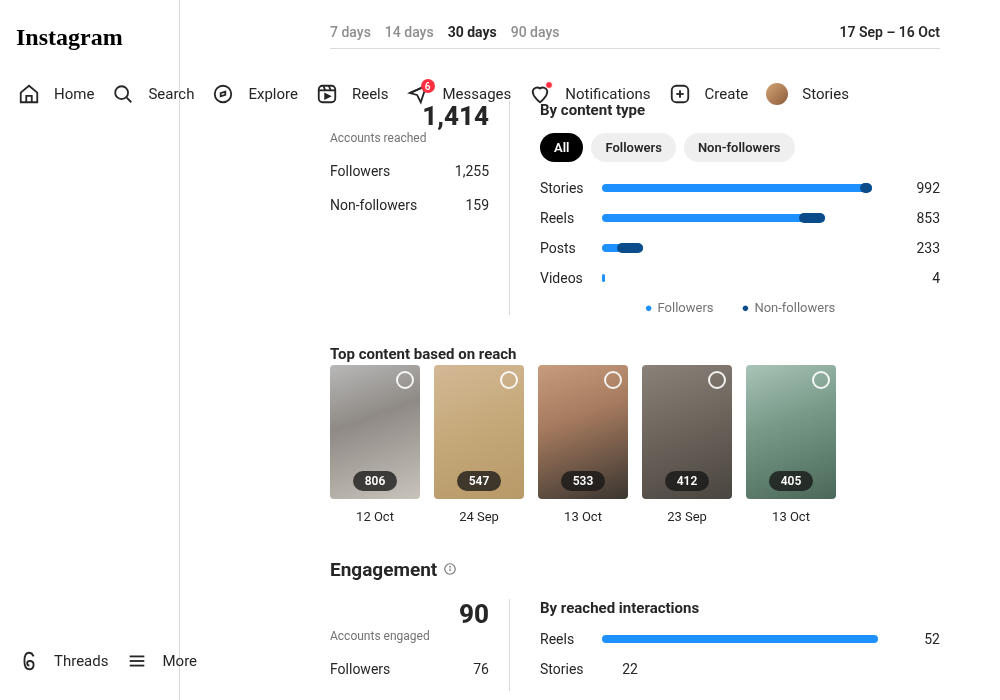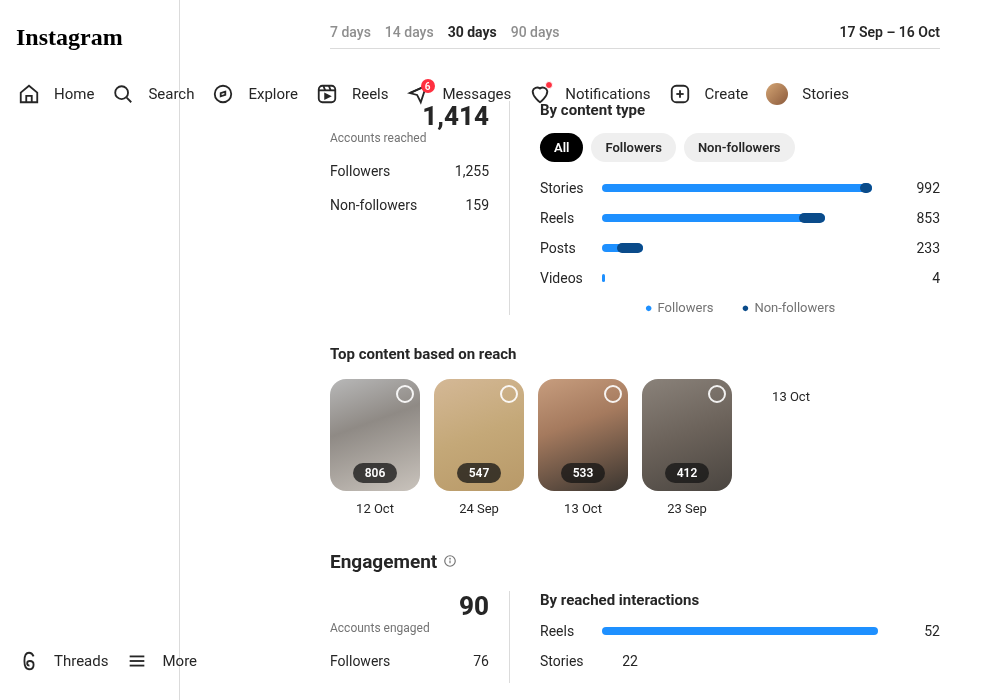--- a/index.html
+++ b/index.html
@@ -39,24 +39,24 @@
 .bar-row { display: flex; align-items: center; gap: 12px; margin-bottom: 14px; font-size: 14px; }
 .bar-label { width: 50px; color: #262626; }
 .bar-track { flex: 1; height: 8px; position: relative; }
 .bar-fill-1 { position: absolute; left: 0; top: 0; height: 8px; background: #1e90ff; border-radius: 4px; }
 .bar-fill-2 { position: absolute; top: -1px; height: 10px; background: #0a4b8a; border-radius: 5px; }
 .bar-val { width: 36px; text-align: right; color: #262626; }
 .legend { display: flex; justify-content: center; gap: 28px; margin-top: 14px; font-size: 13px; color: #737373; }
 .legend span::before { content: "●"; margin-right: 5px; }
 .lg1::before { color: #1e90ff; }
 .lg2::before { color: #0a4b8a; }
-.subsection-title { font-size: 15px; font-weight: 700; color: #262626; margin-top: 30px; margin-bottom: 16px; }
+.subsection-title { font-size: 15px; font-weight: 700; color: #262626; margin-top: 30px; margin-bottom: 2px; }
 .cards { display: flex; gap: 14px; }
 .card { width: 90px; text-align: center; cursor: pointer; }
-.thumb { width: 90px; height: 112px; border-radius: 16px; position: relative; display: flex; align-items: flex-end; justify-content: center; overflow: hidden; }
+.thumb { width: 90px; height: 134px; border-radius: 4px; position: relative; display: flex; align-items: flex-end; justify-content: center; overflow: hidden; }
 .thumb-date { font-size: 13px; color: #262626; margin-top: 10px; font-weight: 400; }
 .pill { position: absolute; bottom: 8px; background: rgba(20,20,20,0.75); color: #fff; font-size: 12px; font-weight: 600; padding: 3px 12px; border-radius: 14px; }
 .ring { position: absolute; top: 6px; right: 6px; width: 18px; height: 18px; border: 2px solid rgba(255,255,255,0.9); border-radius: 50%; }
 .t1 { background: linear-gradient(160deg,#b8b8b8 0%, #8f8a85 40%, #c9c3bc 100%); }
 .t2 { background: linear-gradient(160deg,#d4b896 0%, #c4a878 50%, #b89968 100%); }
 .t3 { background: linear-gradient(160deg,#c79d7e 0%, #a57a5e 40%, #3a3530 100%); }
 .t4 { background: linear-gradient(160deg,#8a827a 0%, #6b625a 50%, #4a4540 100%); }
 .t5 { background: linear-gradient(160deg,#a8c4b8 0%, #7a9b8a 40%, #4a6858 100%); }
 .single-bar { position: absolute; left: 0; top: 0; height: 8px; background: #1e90ff; border-radius: 4px; }
 </style>
@@ -261,20 +261,24 @@
   <div class="thumb-date">13 Oct</div>
           </div>
           <div class="card">
             <div class="thumb t4">
     <span class="ring"></span>
     <span class="pill">412</span>
   </div>
   <div class="thumb-date">23 Sep</div>
           </div>
           <div class="card">
+            <div class="thumb t5">
+    <span class="ring"></span>
+    <span class="pill">405</span>
+  </div>
   <div class="thumb-date">13 Oct</div>
           </div>
         </div>
     </section>
 
     <section class="section">
       <h2 class="section-title">
         <span>Engagement</span>
         <span class="info-icon"><svg viewBox="0 0 24 24" fill="none" stroke="#737373" stroke-width="2">
               <circle cx="12" cy="12" r="9"></circle>

